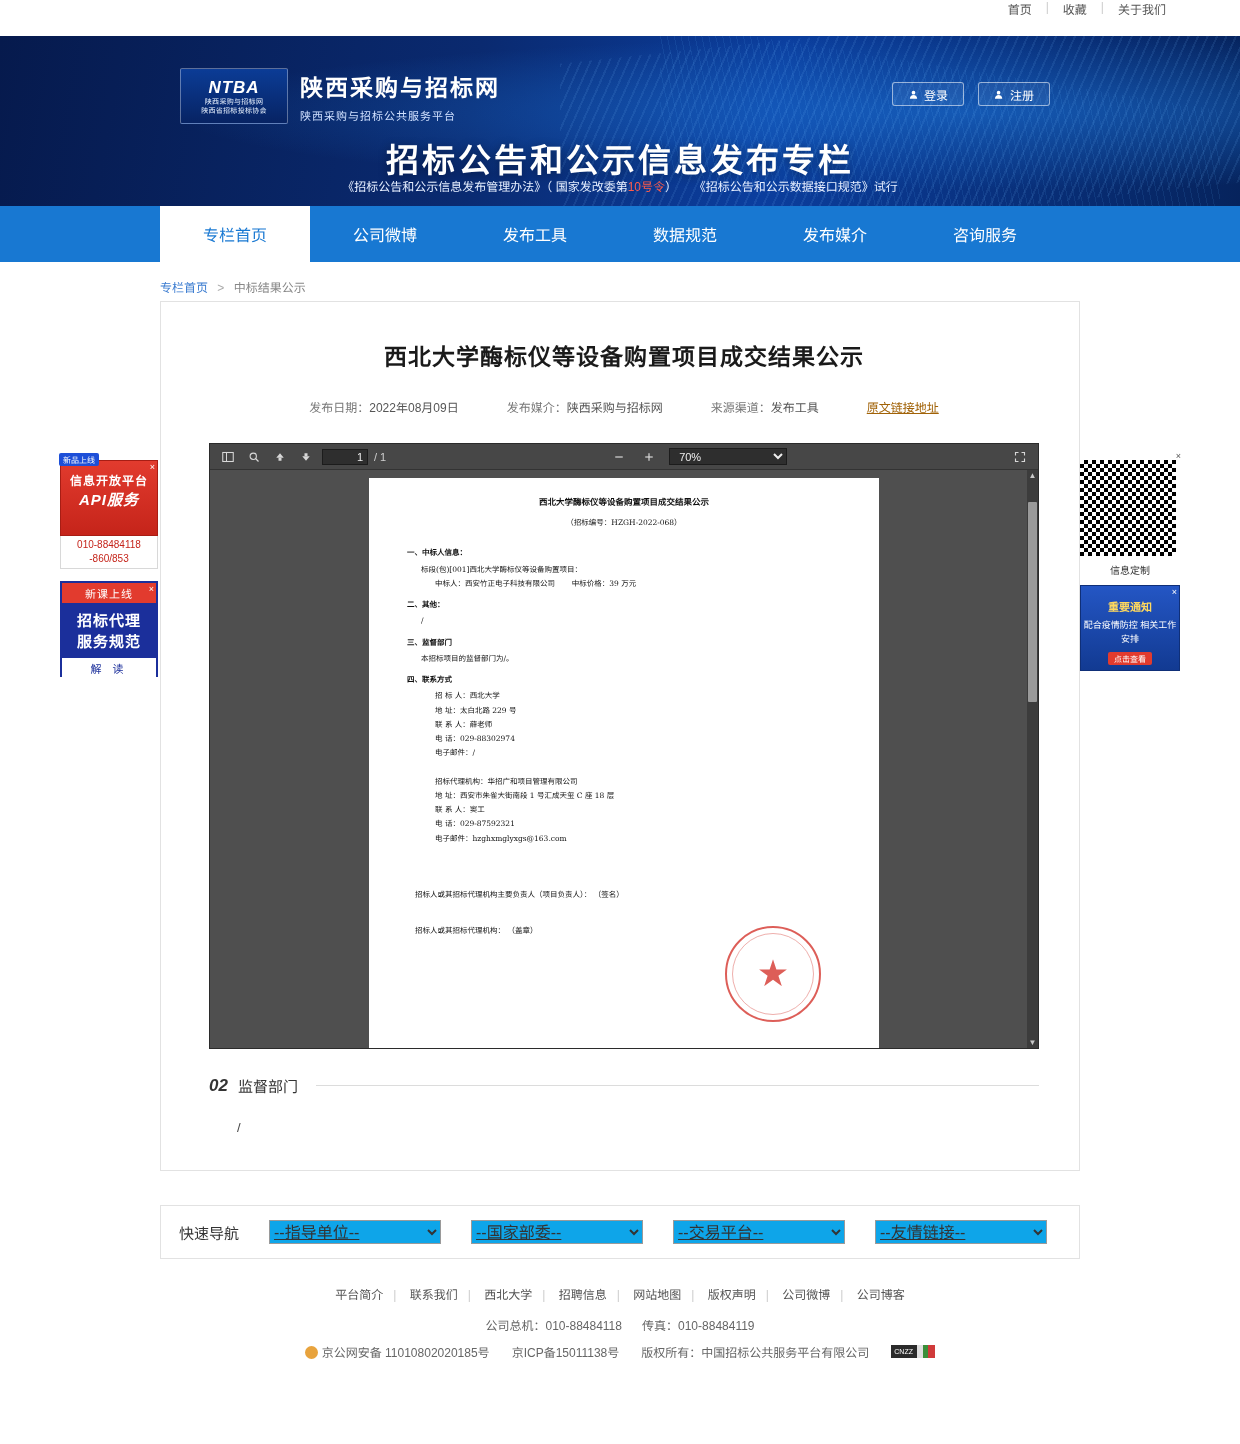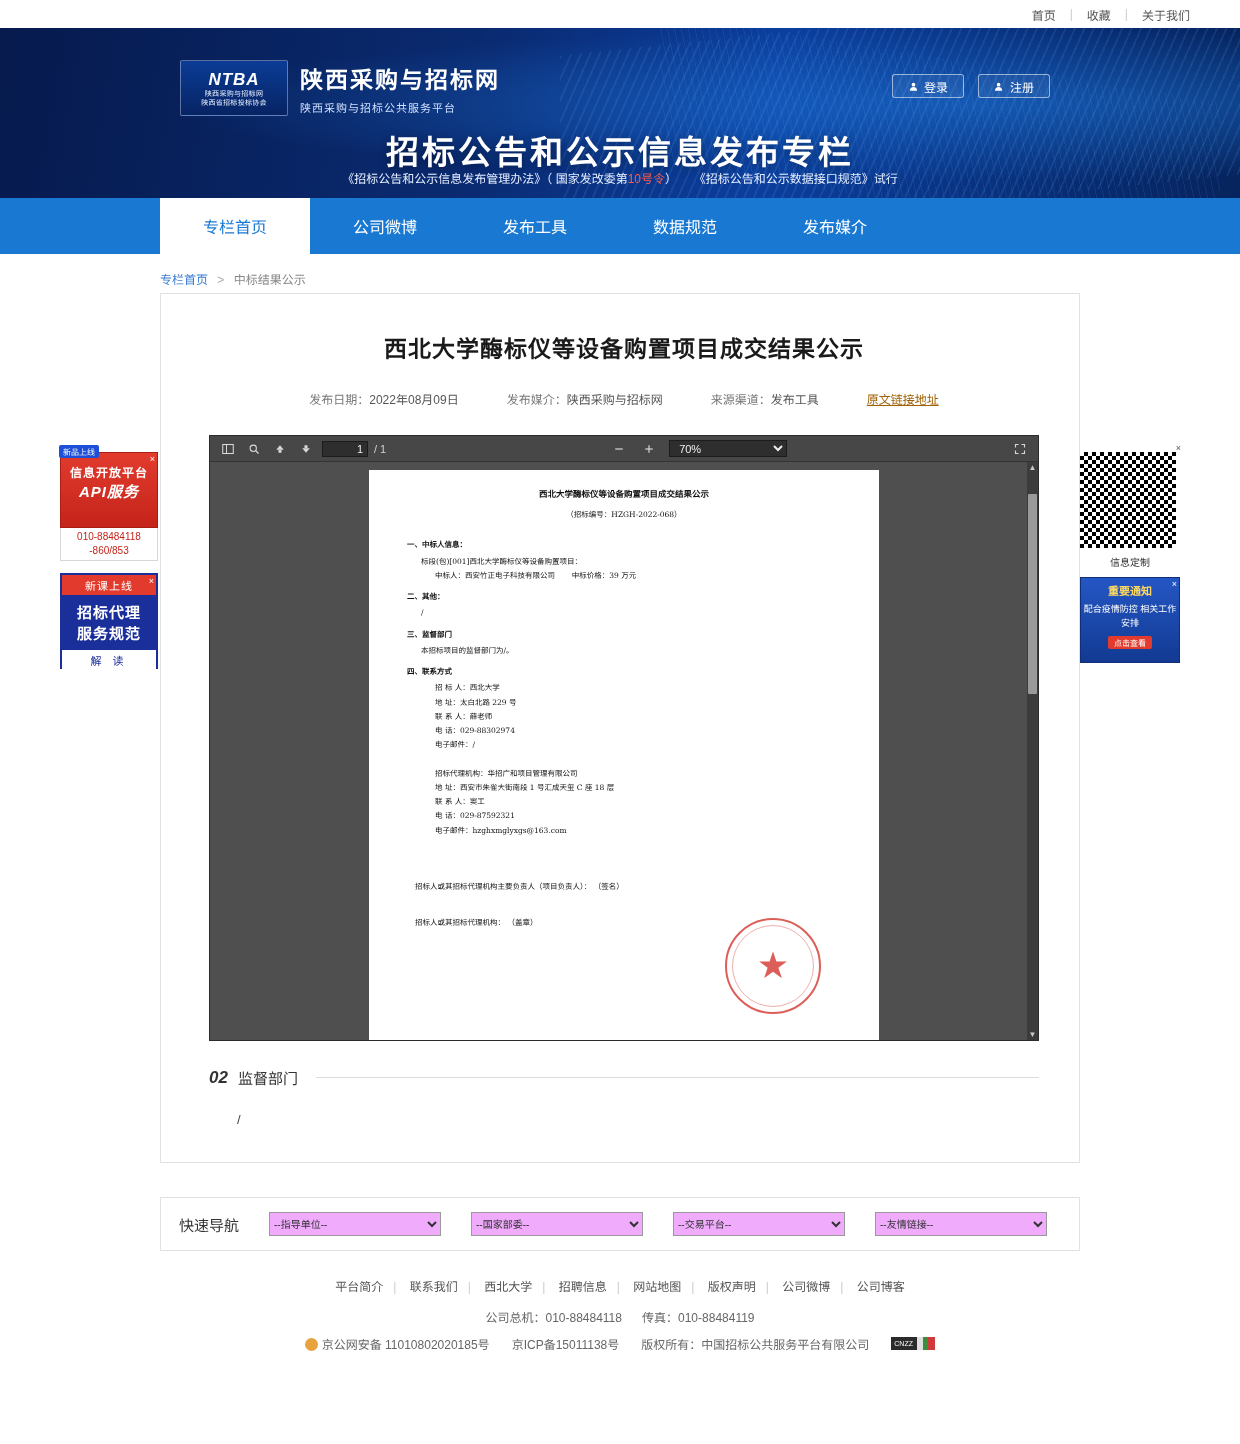--- a/index.html
+++ b/index.html
@@ -6,28 +6,27 @@
   * { box-sizing: border-box; }
   html, body {
     margin: 0; padding: 0;
     width: 1240px;
     font-family: "Liberation Sans", "DejaVu Sans", sans-serif;
     background: #ffffff;
     color: #333;
   }
   
   .topbar {
-    height: 28px;
+    height: 36px;
     background: #fff;
     display: flex;
     justify-content: flex-end;
-    align-items: center;
     font-size: 12px;
     color: #555;
-    padding-right: 36px;
+    padding-right: 60px;
   }
   .topbar a { color: #555; text-decoration: none; padding: 0 14px; }
   .topbar .sep { color: #ccc; }
 
   
   .banner {
     position: relative;
     height: 170px;
     background:
       radial-gradient(ellipse at 78% 45%, rgba(30,120,220,.55) 0%, rgba(8,26,78,0) 58%),
@@ -202,22 +201,22 @@
   .sec2-body { font-size: 13px; color: #444; padding: 10px 0 0 28px; }
 
   
   .quicknav {
     width: 920px; margin: 34px auto 0 auto;
     border: 1px solid #e2e2e2; height: 54px;
     display: flex; align-items: center; padding: 0 18px; gap: 30px;
   }
   .quicknav .qlabel { font-size: 15px; color: #333; }
   .quicknav select {
-    width: 172px; height: 24px; font-size: 10px; border: 1px solid #9a9a9a;
-    background: #f0abfc; color: #333;
+    width: 172px; height: 24px; font-size: 16px; border: 1px solid #9a9a9a;
+    background: #0ea5e9; color: #333; text-decoration: underline;
   }
 
   
   .footer { margin-top: 26px; padding-bottom: 30px; text-align: center; }
   .f-links { font-size: 12px; color: #555; }
   .f-links a { color: #555; text-decoration: none; padding: 0 10px; }
   .f-links .sep { color: #ccc; }
   .f-line2 { font-size: 12px; color: #666; margin-top: 14px; }
   .f-line3 {
     font-size: 12px; color: #666; margin-top: 10px;
@@ -263,21 +262,21 @@
       repeating-linear-gradient(90deg, #000 0 4px, #fff 4px 8px),
       repeating-linear-gradient(0deg, #000 0 4px, #fff 4px 8px);
     background-blend-mode: difference;
   }
   .qr-cap { text-align: center; font-size: 10px; color: #333; margin-top: 2px; }
   .ad-notice {
     margin-top: 8px; width: 100px; height: 86px; position: relative;
     background: linear-gradient(180deg,#2456c4,#123a92);
     border: 1px solid #0f2f78; color: #fff; text-align: center;
   }
-  .ad-notice .n1 { font-size: 11px; color: #ffd95e; font-weight: bold; padding-top: 4px; }
+  .ad-notice .n1 { font-size: 11px; color: #ffd95e; font-weight: bold; padding-top: 12px; }
   .ad-notice .n2 { font-size: 9px; margin-top: 5px; line-height: 1.5; }
   .ad-notice .n3 { margin-top: 6px; display: inline-block; background: #e23b2e; font-size: 8px; padding: 1px 6px; border-radius: 2px; }
 </style>
 </head>
 <body>
 
 <div class="topbar">
   <a href="#">首页</a>
   <span class="sep">|</span>
   <a href="#">收藏</a>
@@ -326,20 +325,21 @@
     <a href="#">《招标公告和公示数据接口规范》试行</a>
   </div>
 </div>
 
 <div class="navbar">
   <div class="nav-item active">专栏首页</div>
   <div class="nav-item">公司微博</div>
   <div class="nav-item">发布工具</div>
   <div class="nav-item">数据规范</div>
   <div class="nav-item">发布媒介</div>
+  <div class="nav-item">咨询服务</div>
 </div>
 
 <div class="wrap">
 
   <div class="side-left">
     <div class="ad-api">
       <div class="tag">新品上线</div>
       <div class="close">×</div>
       <div class="t1">信息开放平台</div>
       <div class="t2">API服务</div>

